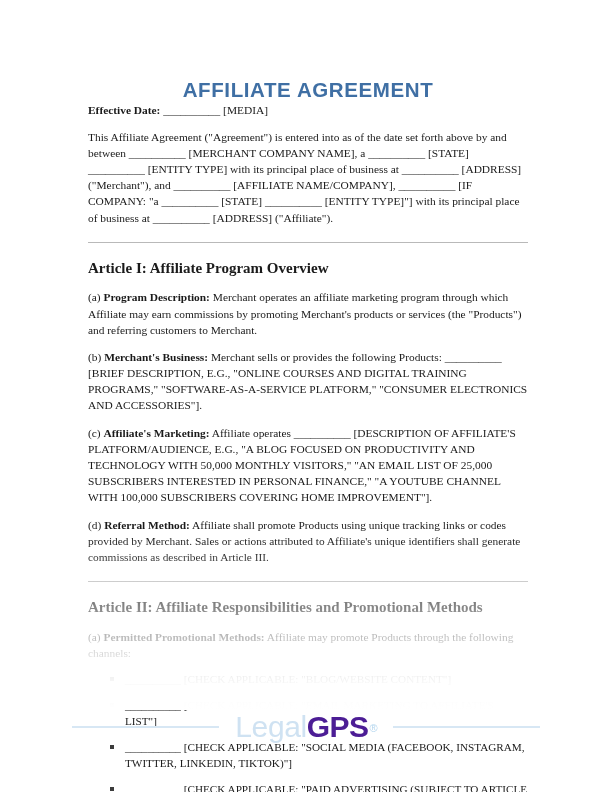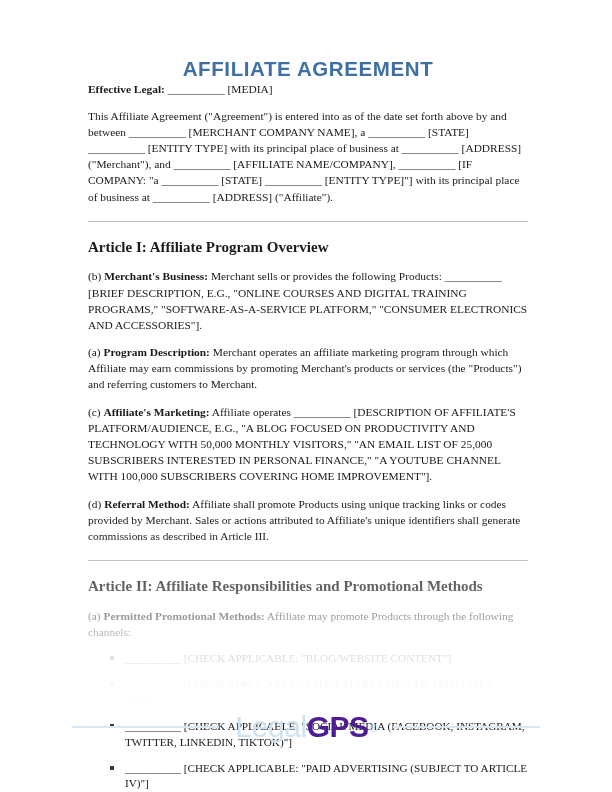--- a/index.html
+++ b/index.html
@@ -35,21 +35,21 @@
 
   
   .doc-title {
     text-align: center;
     color: #3f6fa4;
     font-family: "Liberation Sans", "DejaVu Sans", sans-serif;
     font-weight: bold;
     font-size: 20.5px;
     letter-spacing: 0.6px;
     margin: 0;
-    padding-top: 58px;
+    padding-top: 79px;
     line-height: 1.1;
   }
 
   
   p.para {
     margin: 0 0 11px 0;
     font-size: 11.4px;
     line-height: 1.42;
     text-align: left;
   }
@@ -167,35 +167,35 @@
 </head>
 <body>
 
 <div class="page">
 
   <div class="content">
 
     <h1 class="doc-title">AFFILIATE AGREEMENT</h1>
 
     <p class="para effective-line">
-      <span class="bold">Effective Legal:</span><span> </span><span>__________</span><span> </span><span>[MEDIA]</span>
+      <span class="bold">Effective Date:</span><span> </span><span>__________</span><span> </span><span>[MEDIA]</span>
     </p>
 
     <p class="para">This Affiliate Agreement ("Agreement") is entered into as of the date set forth above by and between __________ [MERCHANT COMPANY NAME], a __________ [STATE] __________ [ENTITY TYPE] with its principal place of business at __________ [ADDRESS] ("Merchant"), and __________ [AFFILIATE NAME/COMPANY], __________ [IF COMPANY: "a __________ [STATE] __________ [ENTITY TYPE]"] with its principal place of business at __________ [ADDRESS] ("Affiliate").</p>
 
     <div class="divider"></div>
 
     <h2 class="article-heading">Article I: Affiliate Program Overview</h2>
 
     <p class="para">
+      <span>(a)</span><span> </span><span class="bold">Program Description:</span><span> Merchant operates an affiliate marketing program through which Affiliate may earn commissions by promoting Merchant's products or services (the "Products") and referring customers to Merchant.</span>
+    </p>
+
+    <p class="para">
       <span>(b)</span><span> </span><span class="bold">Merchant's Business:</span><span> Merchant sells or provides the following Products: __________ [BRIEF DESCRIPTION, E.G., "ONLINE COURSES AND DIGITAL TRAINING PROGRAMS," "SOFTWARE-AS-A-SERVICE PLATFORM," "CONSUMER ELECTRONICS AND ACCESSORIES"].</span>
-    </p>
-
-    <p class="para">
-      <span>(a)</span><span> </span><span class="bold">Program Description:</span><span> Merchant operates an affiliate marketing program through which Affiliate may earn commissions by promoting Merchant's products or services (the "Products") and referring customers to Merchant.</span>
     </p>
 
     <p class="para">
       <span>(c)</span><span> </span><span class="bold">Affiliate's Marketing:</span><span> Affiliate operates __________ [DESCRIPTION OF AFFILIATE'S PLATFORM/AUDIENCE, E.G., "A BLOG FOCUSED ON PRODUCTIVITY AND TECHNOLOGY WITH 50,000 MONTHLY VISITORS," "AN EMAIL LIST OF 25,000 SUBSCRIBERS INTERESTED IN PERSONAL FINANCE," "A YOUTUBE CHANNEL WITH 100,000 SUBSCRIBERS COVERING HOME IMPROVEMENT"].</span>
     </p>
 
     <p class="para">
       <span>(d)</span><span> </span><span class="bold">Referral Method:</span><span> Affiliate shall promote Products using unique tracking links or codes provided by Merchant. Sales or actions attributed to Affiliate's unique identifiers shall generate commissions as described in Article III.</span>
     </p>
 

